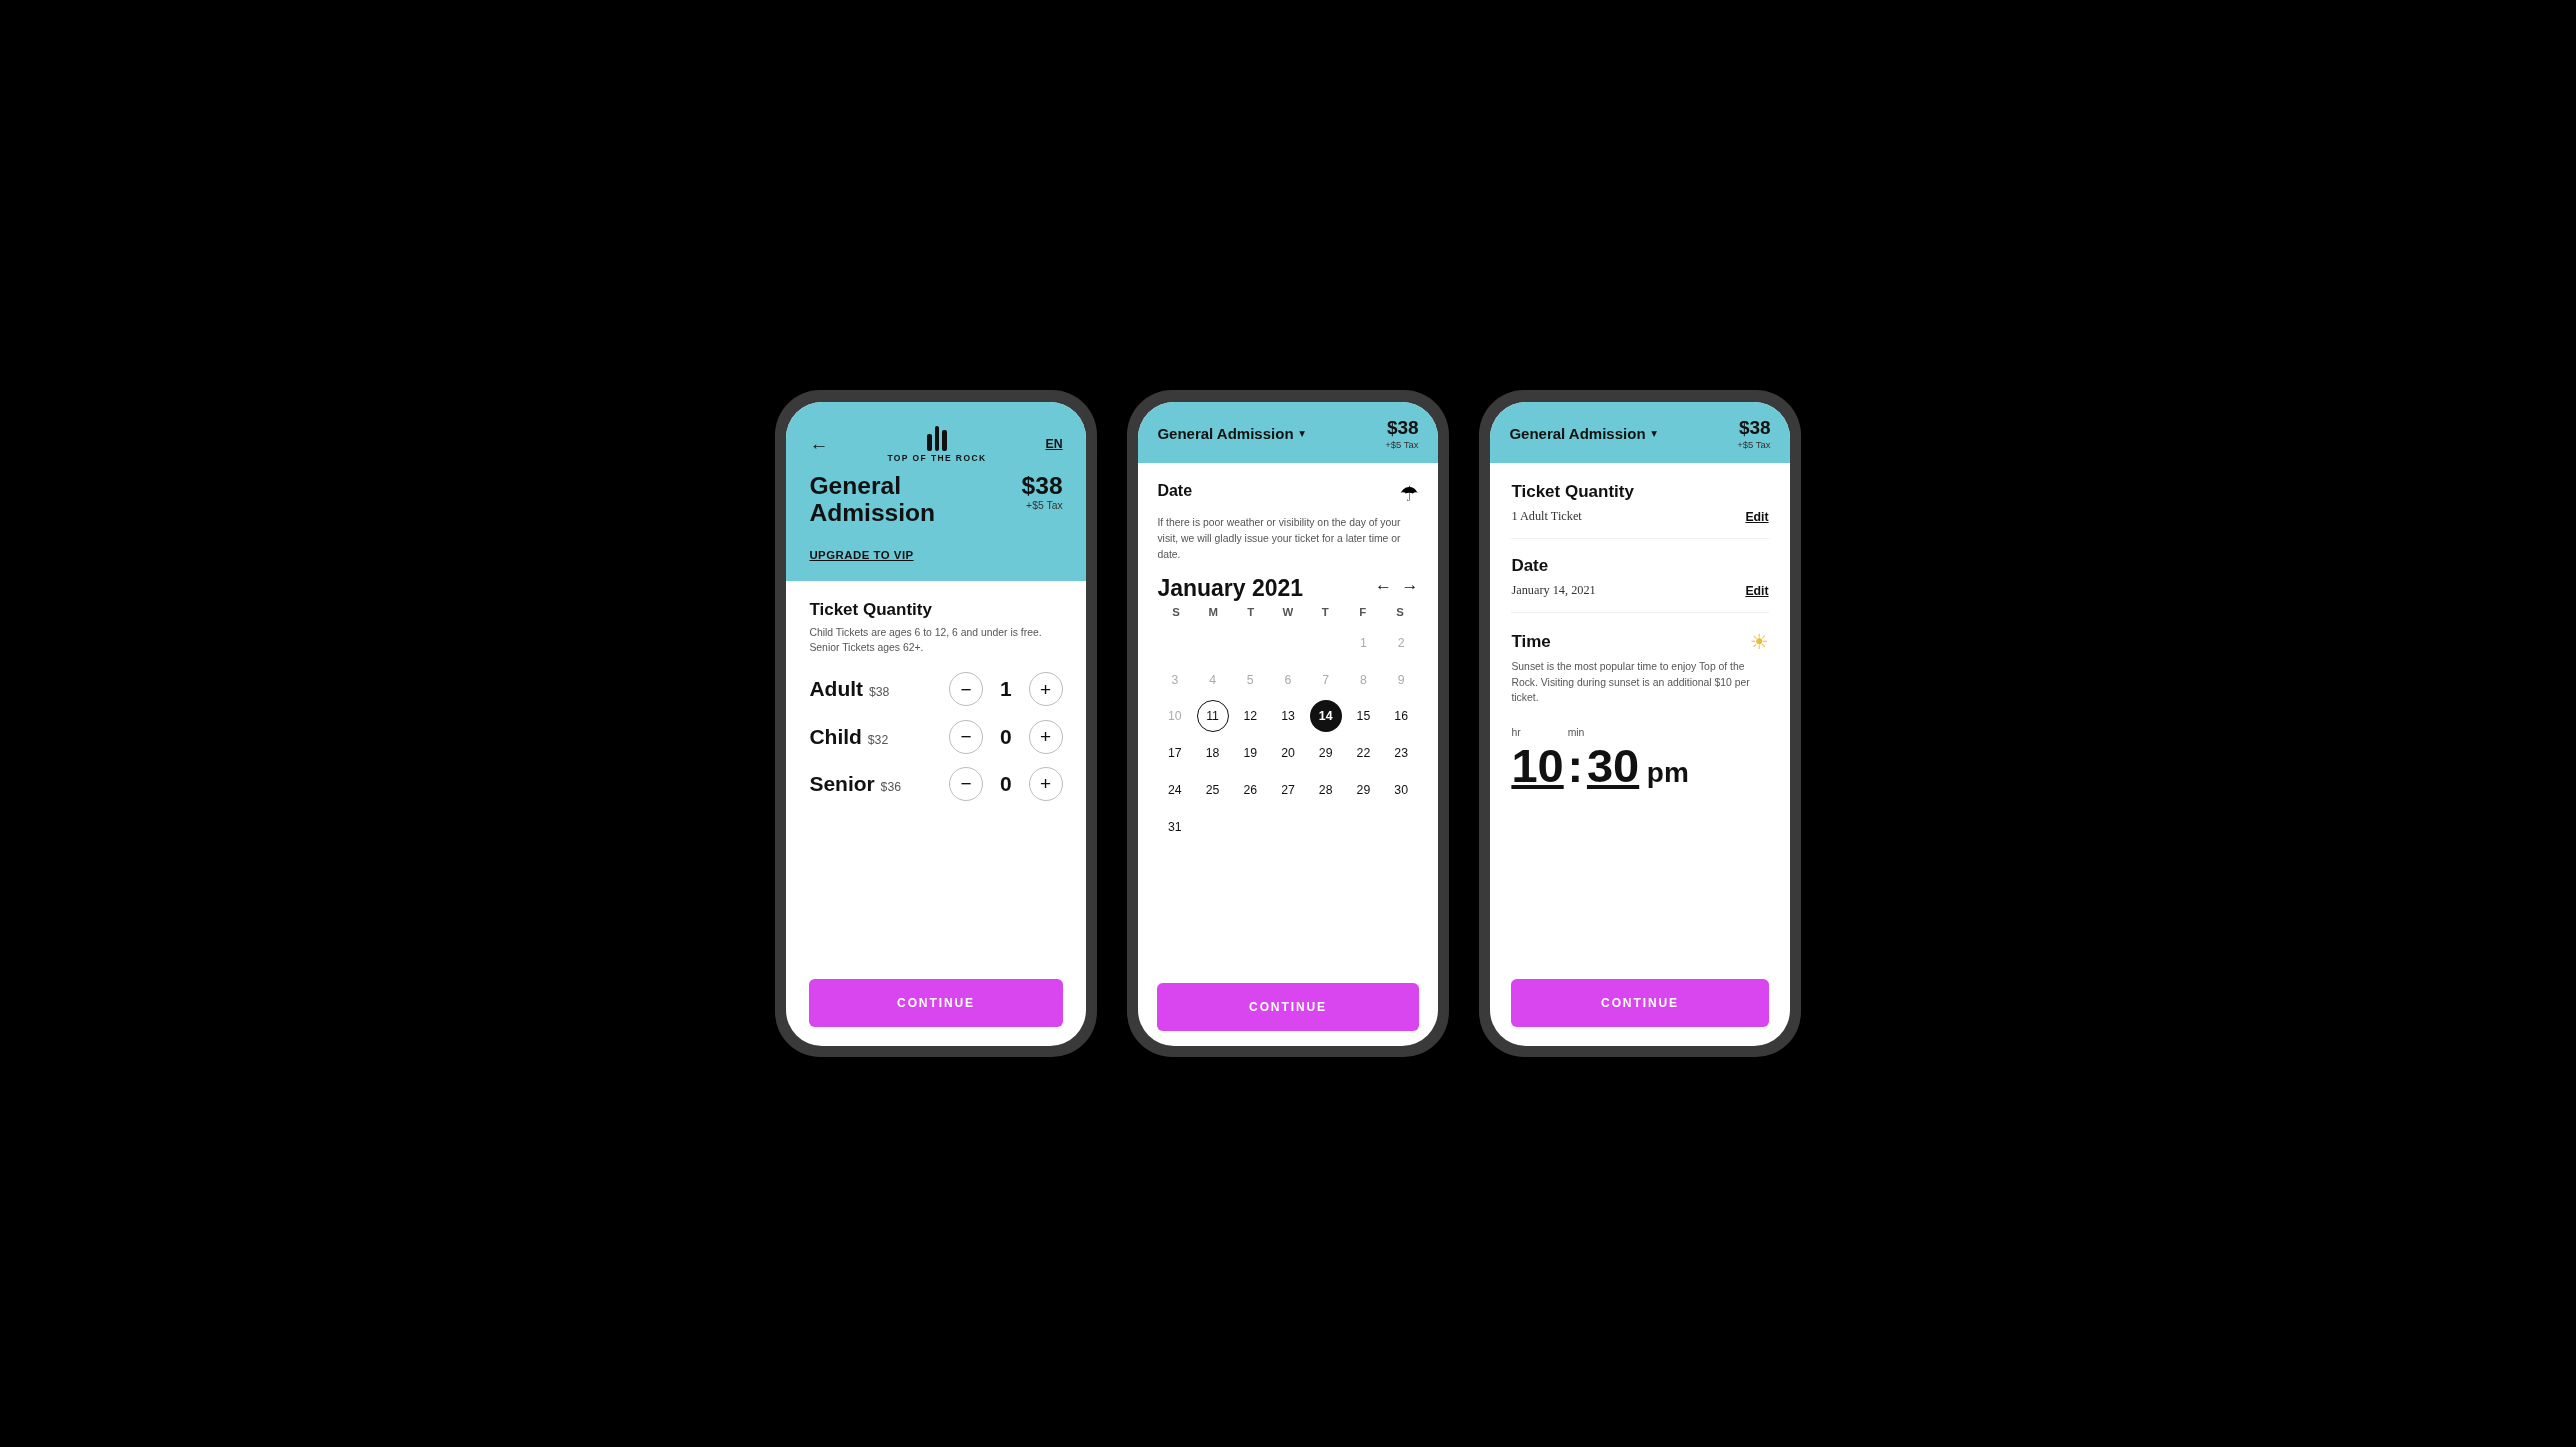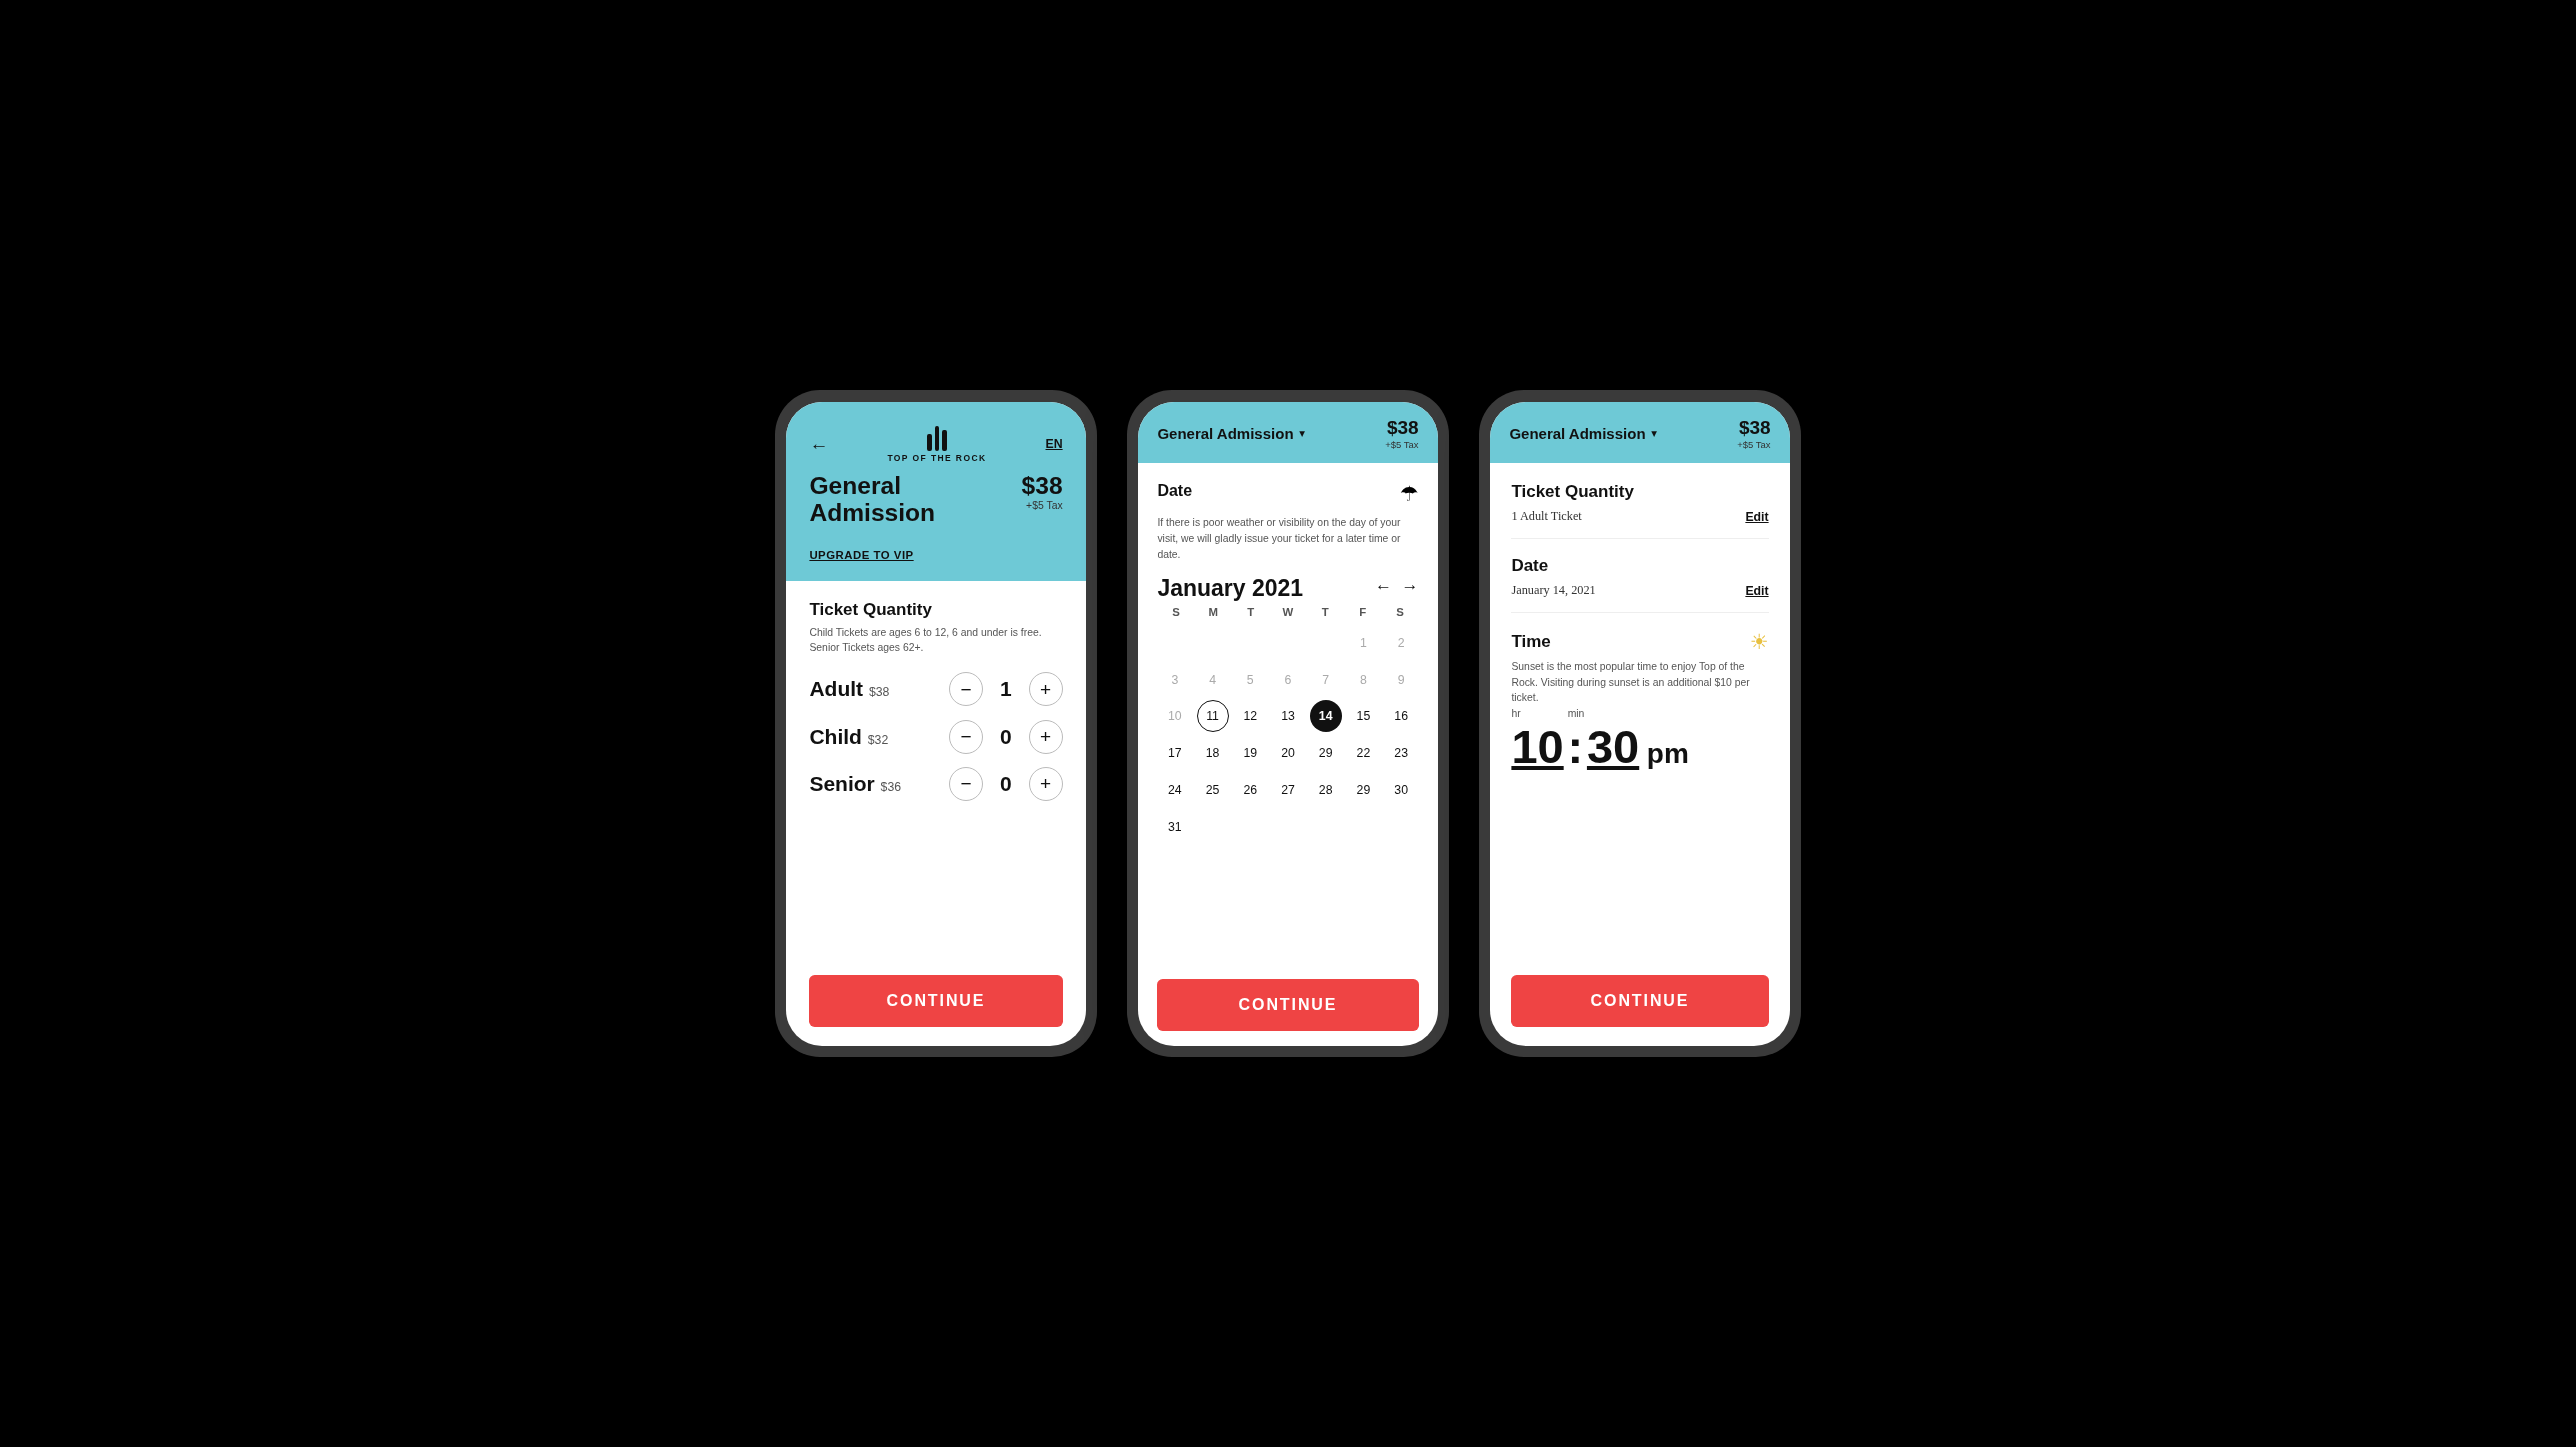--- a/index.html
+++ b/index.html
@@ -169,27 +169,27 @@
       line-height: 1;
     }
     .stepper-val {
       font-size: 21px;
       font-weight: 700;
       color: #111;
       min-width: 19px;
       text-align: center;
     }
     .continue-btn {
-      background: #ef4444;
+      background: #d946ef;
       color: #fff;
       border: none;
       border-radius: 5.7px;
       padding: 17px;
       width: 100%;
-      font-size: 16px;
+      font-size: 12px;
       font-weight: 700;
       letter-spacing: 1.9px;
       cursor: pointer;
       margin-top: auto;
     }
     
     .header-teal-2 {
       background: #6ec9d6;
       padding: 15px 19px 13.3px 19px;
       display: flex;
@@ -372,21 +372,21 @@
       color: #111;
     }
     .sun-icon {
       font-size: 21px;
       color: #e8c040;
     }
     .time-subtitle {
       font-size: 10.4px;
       color: #555;
       line-height: 1.5;
-      margin-bottom: 2px;
+      margin-bottom: 21px;
     }
     .time-labels-row {
       display: flex;
       gap: 47px;
       margin-bottom: 0;
     }
     .time-label {
       font-size: 10.4px;
       color: #555;
     }

